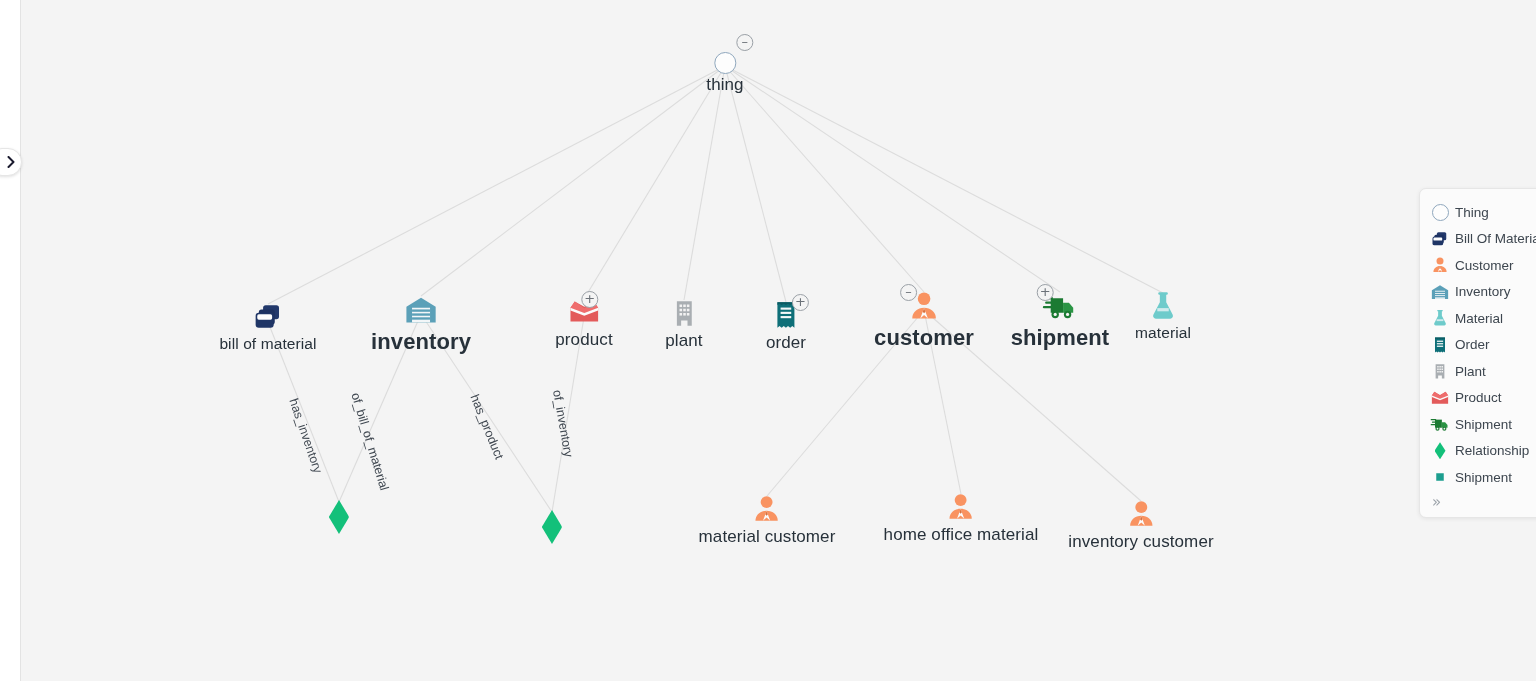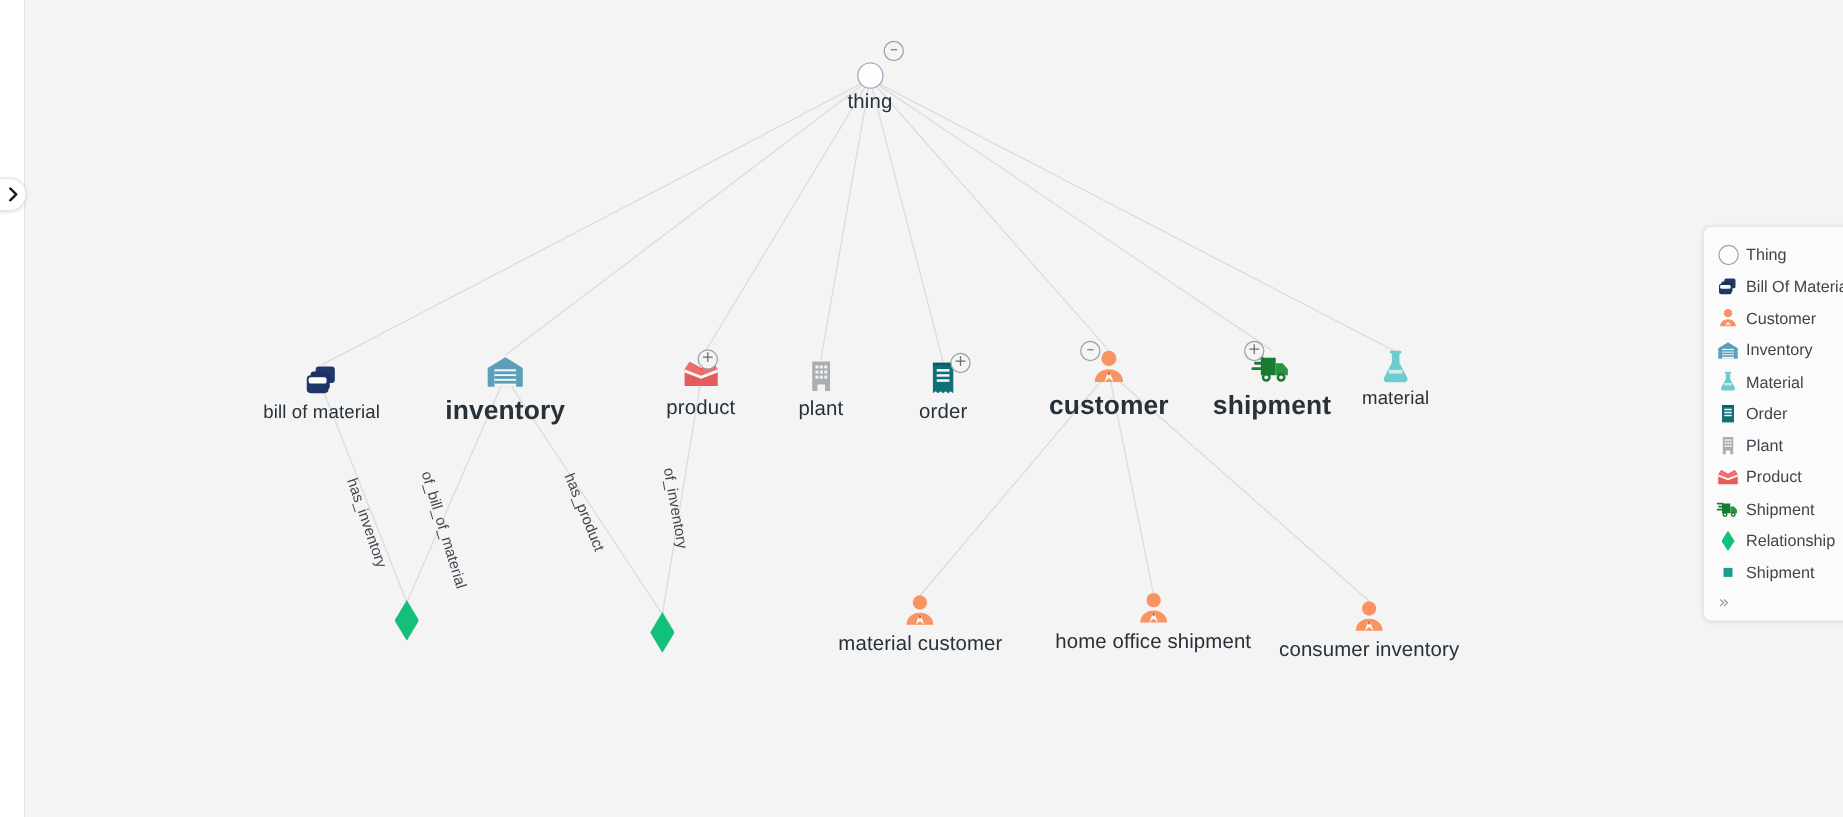--- a/index.html
+++ b/index.html
@@ -259,30 +259,30 @@
             </svg></span>
           <span class="label lbl-md">material customer</span>
         </div>
         <div class="node" style="left: 940px; top: 490px;">
           <span class="glyph"><svg width="34" height="34" viewBox="0 0 32 32">
               <circle cx="16" cy="9.5" r="5.6" fill="#f99361"></circle>
               <path d="M5.5 27c0-5.6 4.7-9.4 10.5-9.4S26.5 21.4 26.5 27z" fill="#f99361"></path>
               <path d="M16 17.8 L12.6 27 L16 24 L19.4 27 Z" fill="#fbfbfb"></path>
               <path d="M16 18 l-1.2 3 1.2 1.4 1.2-1.4z" fill="#d9713e"></path>
             </svg></span>
-          <span class="label lbl-md">home office shipment</span>
+          <span class="label lbl-md">home office material</span>
         </div>
         <div class="node" style="left: 1120px; top: 497px;">
           <span class="glyph"><svg width="34" height="34" viewBox="0 0 32 32">
               <circle cx="16" cy="9.5" r="5.6" fill="#f99361"></circle>
               <path d="M5.5 27c0-5.6 4.7-9.4 10.5-9.4S26.5 21.4 26.5 27z" fill="#f99361"></path>
               <path d="M16 17.8 L12.6 27 L16 24 L19.4 27 Z" fill="#fbfbfb"></path>
               <path d="M16 18 l-1.2 3 1.2 1.4 1.2-1.4z" fill="#d9713e"></path>
             </svg></span>
-          <span class="label lbl-md">consumer inventory</span>
+          <span class="label lbl-md">inventory customer</span>
         </div>
       </div>
     <div id="edge-label-layer">
         <div class="edge-label" style="left: 272px; top: 392px; transform: rotate(71deg);">has_inventory</div>
         <div class="edge-label" style="left: 334px; top: 386px; transform: rotate(73deg);">of_bill_of_material</div>
         <div class="edge-label" style="left: 453px; top: 388px; transform: rotate(68deg);">has_product</div>
         <div class="edge-label" style="left: 536px; top: 383px; transform: rotate(80deg);">of_inventory</div>
       </div>
   </div>
 

